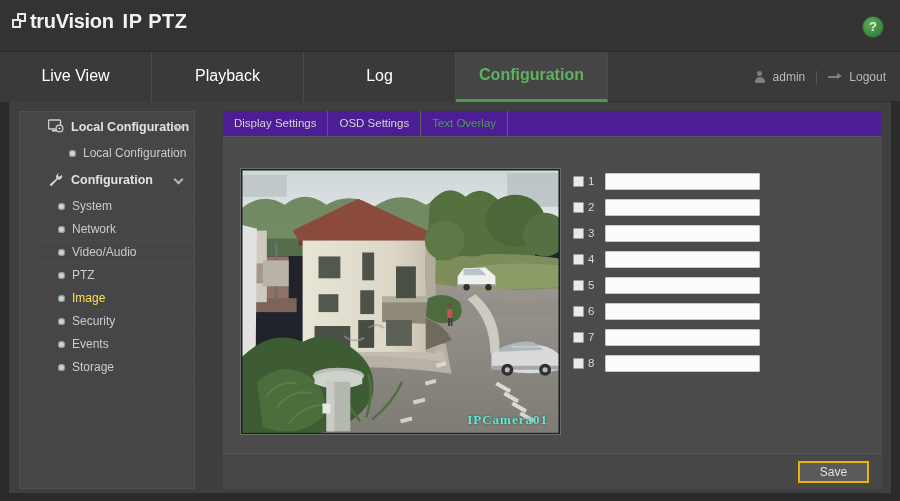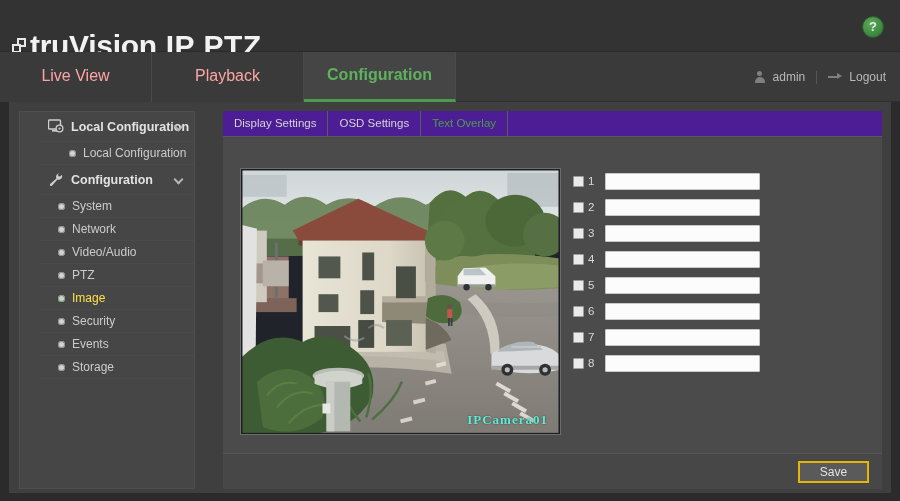--- a/index.html
+++ b/index.html
@@ -43,26 +43,25 @@
   }
   .logo-mark span {
     position: absolute;
     display: block;
     border: 2px solid #e8e8e8;
     background: #333333;
   }
   .logo-mark .sq-a { width: 9px; height: 9px; left: 5px; top: 0px; }
   .logo-mark .sq-b { width: 9px; height: 9px; left: 0px; top: 6px; }
   .logo-text {
-    font-size: 30px;
+    font-size: 20px;
     font-weight: bold;
     color: #f2f2f2;
     letter-spacing: -0.3px;
     line-height: 26px;
-    margin-top: 25px;
   }
   .logo-text .model {
     margin-left: 9px;
     letter-spacing: 0.5px;
   }
 
   .help-btn {
     position: absolute;
     right: 16px; top: 16px;
     width: 22px; height: 22px;
@@ -91,21 +90,21 @@
     left: 0; top: 0;
     display: flex;
     height: 50px;
   }
   .nav-tab {
     width: 152px;
     height: 50px;
     line-height: 48px;
     text-align: center;
     font-size: 16px;
-    color: #fca5a5;
+    color: #ffffff;
     border-right: 1px solid #4a4a4a;
     cursor: pointer;
     background: #3a3a3a;
   }
   .nav-tab.active {
     background: #454545;
     color: #5eb25e;
     font-weight: bold;
     border-bottom: 3px solid #4e9a4e;
     line-height: 46px;
@@ -370,20 +369,21 @@
       </div>
       <div class="logo-text"><span>truVision</span><span class="model">IP PTZ</span></div>
     </div>
     <div class="help-btn">?</div>
   </div>
 
   <div class="navbar">
     <div class="nav-tabs">
       <div class="nav-tab">Live View</div>
       <div class="nav-tab">Playback</div>
+      <div class="nav-tab">Log</div>
       <div class="nav-tab active">Configuration</div>
     </div>
     <div class="nav-right">
       <div class="user-icon"></div>
       <span class="nav-link">admin</span>
       <div class="sep"></div>
       <div class="logout-icon"></div>
       <span class="nav-link">Logout</span>
     </div>
   </div>

